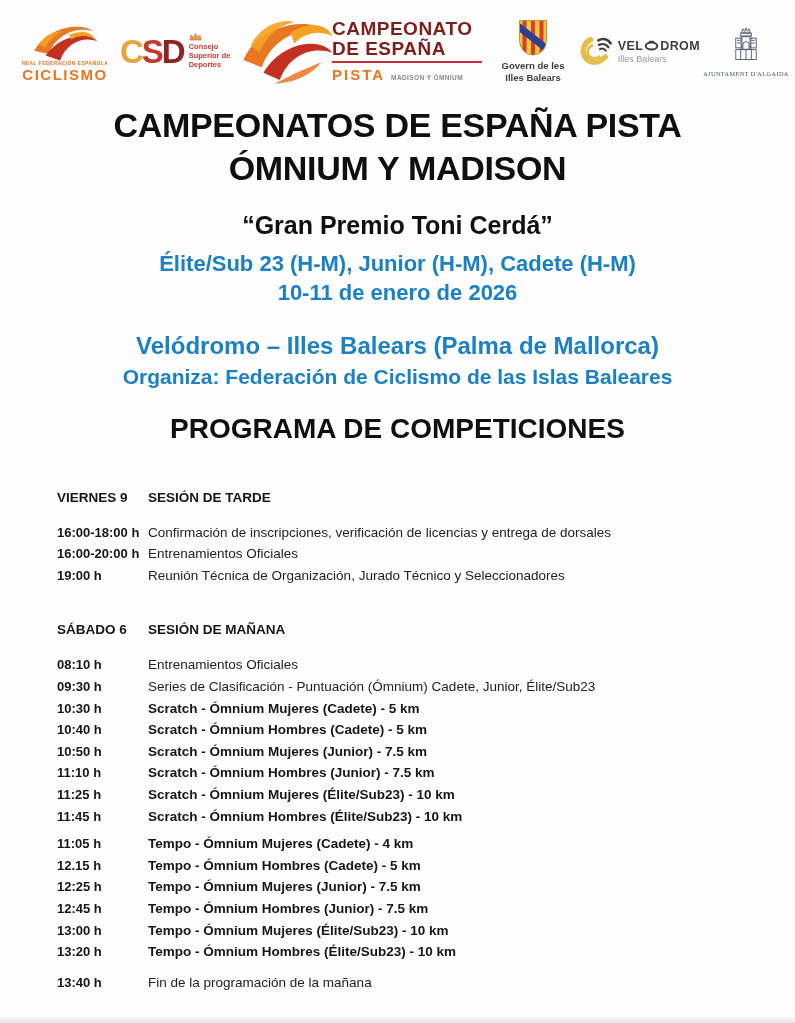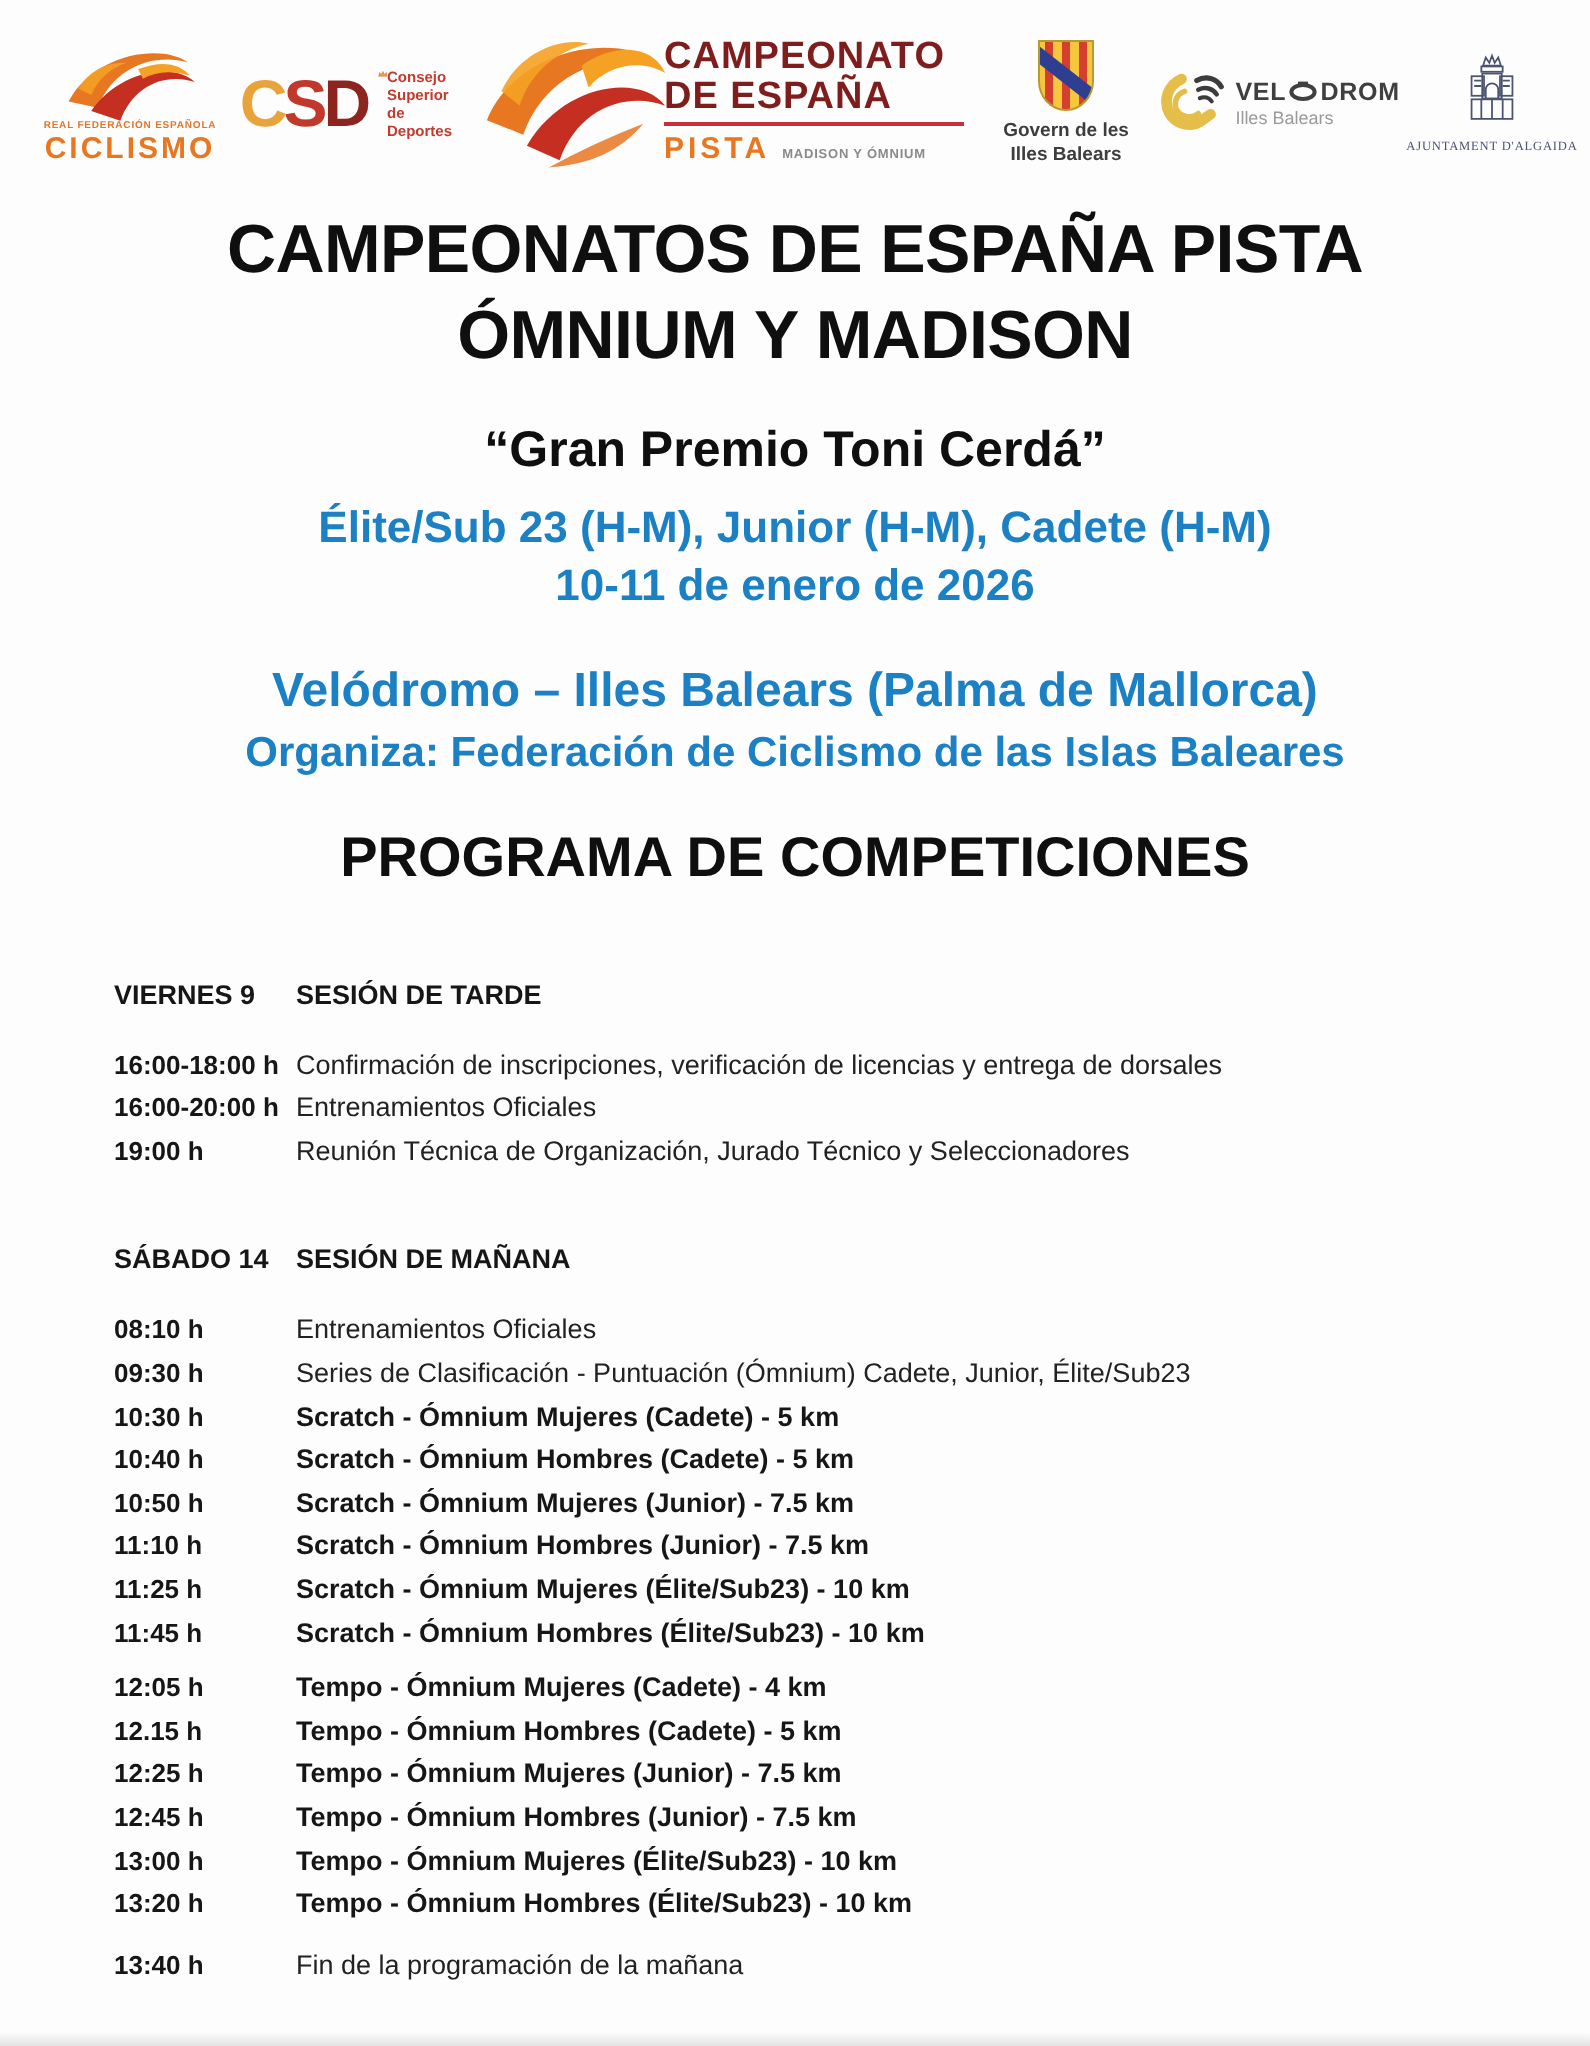--- a/index.html
+++ b/index.html
@@ -18,21 +18,21 @@
   
   .logos { display:flex; align-items:center; height:94px; padding:8px 6px 0 14px; gap:4px; }
   .logo { display:flex; }
 
   .logo-rfec { width:102px; flex-direction:column; align-items:center; }
   .rfec-sub  { font-size:5px; font-weight:bold; color:#e0762a; letter-spacing:.4px; margin-top:-2px; white-space:nowrap; }
   .rfec-brand{ font-size:15px; font-weight:bold; color:#e87722; letter-spacing:1.5px; }
 
   .logo-csd { width:114px; align-items:center; justify-content:center; gap:5px; }
   .csd-mono { font-size:33px; font-weight:bold; letter-spacing:-2px; line-height:1; }
-  .csd-right{ display:flex; width:56px; }
+  .csd-right{ display:flex; flex-direction:column; width:56px; }
   .csd-label{ font-size:7.5px; font-weight:bold; color:#c23b2e; line-height:1.2; margin-top:1px; }
 
   .logo-camp { width:248px; align-items:center; }
   .camp-text { margin-left:-6px; }
   .camp-l1, .camp-l2 { font-size:19px; font-weight:bold; color:#7f1d1d; letter-spacing:.5px; line-height:1.05; white-space:nowrap; }
   .camp-rule { width:150px; height:2px; background:#c5303c; margin:3px 0 3px 0; }
   .camp-bottom { display:flex; align-items:baseline; gap:6px; }
   .camp-pista { font-size:15px; font-weight:bold; color:#e87722; letter-spacing:2px; }
   .camp-madison { font-size:6.5px; font-weight:bold; color:#8a8a8a; letter-spacing:.4px; white-space:nowrap; }
 
@@ -202,21 +202,21 @@
             <span class="event">Entrenamientos Oficiales</span>
           </div>
           <div class="schedule-row">
             <span class="time">19:00 h</span>
             <span class="event">Reunión Técnica de Organización, Jurado Técnico y Seleccionadores</span>
           </div>
         </div>
       </div>
       <div class="section">
         <div class="section-header">
-          <span class="sh-day">SÁBADO 14</span>
+          <span class="sh-day">SÁBADO 6</span>
           <span class="sh-session">SESIÓN DE MAÑANA</span>
         </div>
         <div class="group">
           <div class="schedule-row">
             <span class="time">08:10 h</span>
             <span class="event">Entrenamientos Oficiales</span>
           </div>
           <div class="schedule-row">
             <span class="time">09:30 h</span>
             <span class="event">Series de Clasificación - Puntuación (Ómnium) Cadete, Junior, Élite/Sub23</span>
@@ -241,21 +241,21 @@
             <span class="time">11:25 h</span>
             <span class="event bold">Scratch - Ómnium Mujeres (Élite/Sub23) - 10 km</span>
           </div>
           <div class="schedule-row">
             <span class="time">11:45 h</span>
             <span class="event bold">Scratch - Ómnium Hombres (Élite/Sub23) - 10 km</span>
           </div>
         </div>
         <div class="group">
           <div class="schedule-row">
-            <span class="time">12:05 h</span>
+            <span class="time">11:05 h</span>
             <span class="event bold">Tempo - Ómnium Mujeres (Cadete) - 4 km</span>
           </div>
           <div class="schedule-row">
             <span class="time">12.15 h</span>
             <span class="event bold">Tempo - Ómnium Hombres (Cadete) - 5 km</span>
           </div>
           <div class="schedule-row">
             <span class="time">12:25 h</span>
             <span class="event bold">Tempo - Ómnium Mujeres (Junior) - 7.5 km</span>
           </div>

